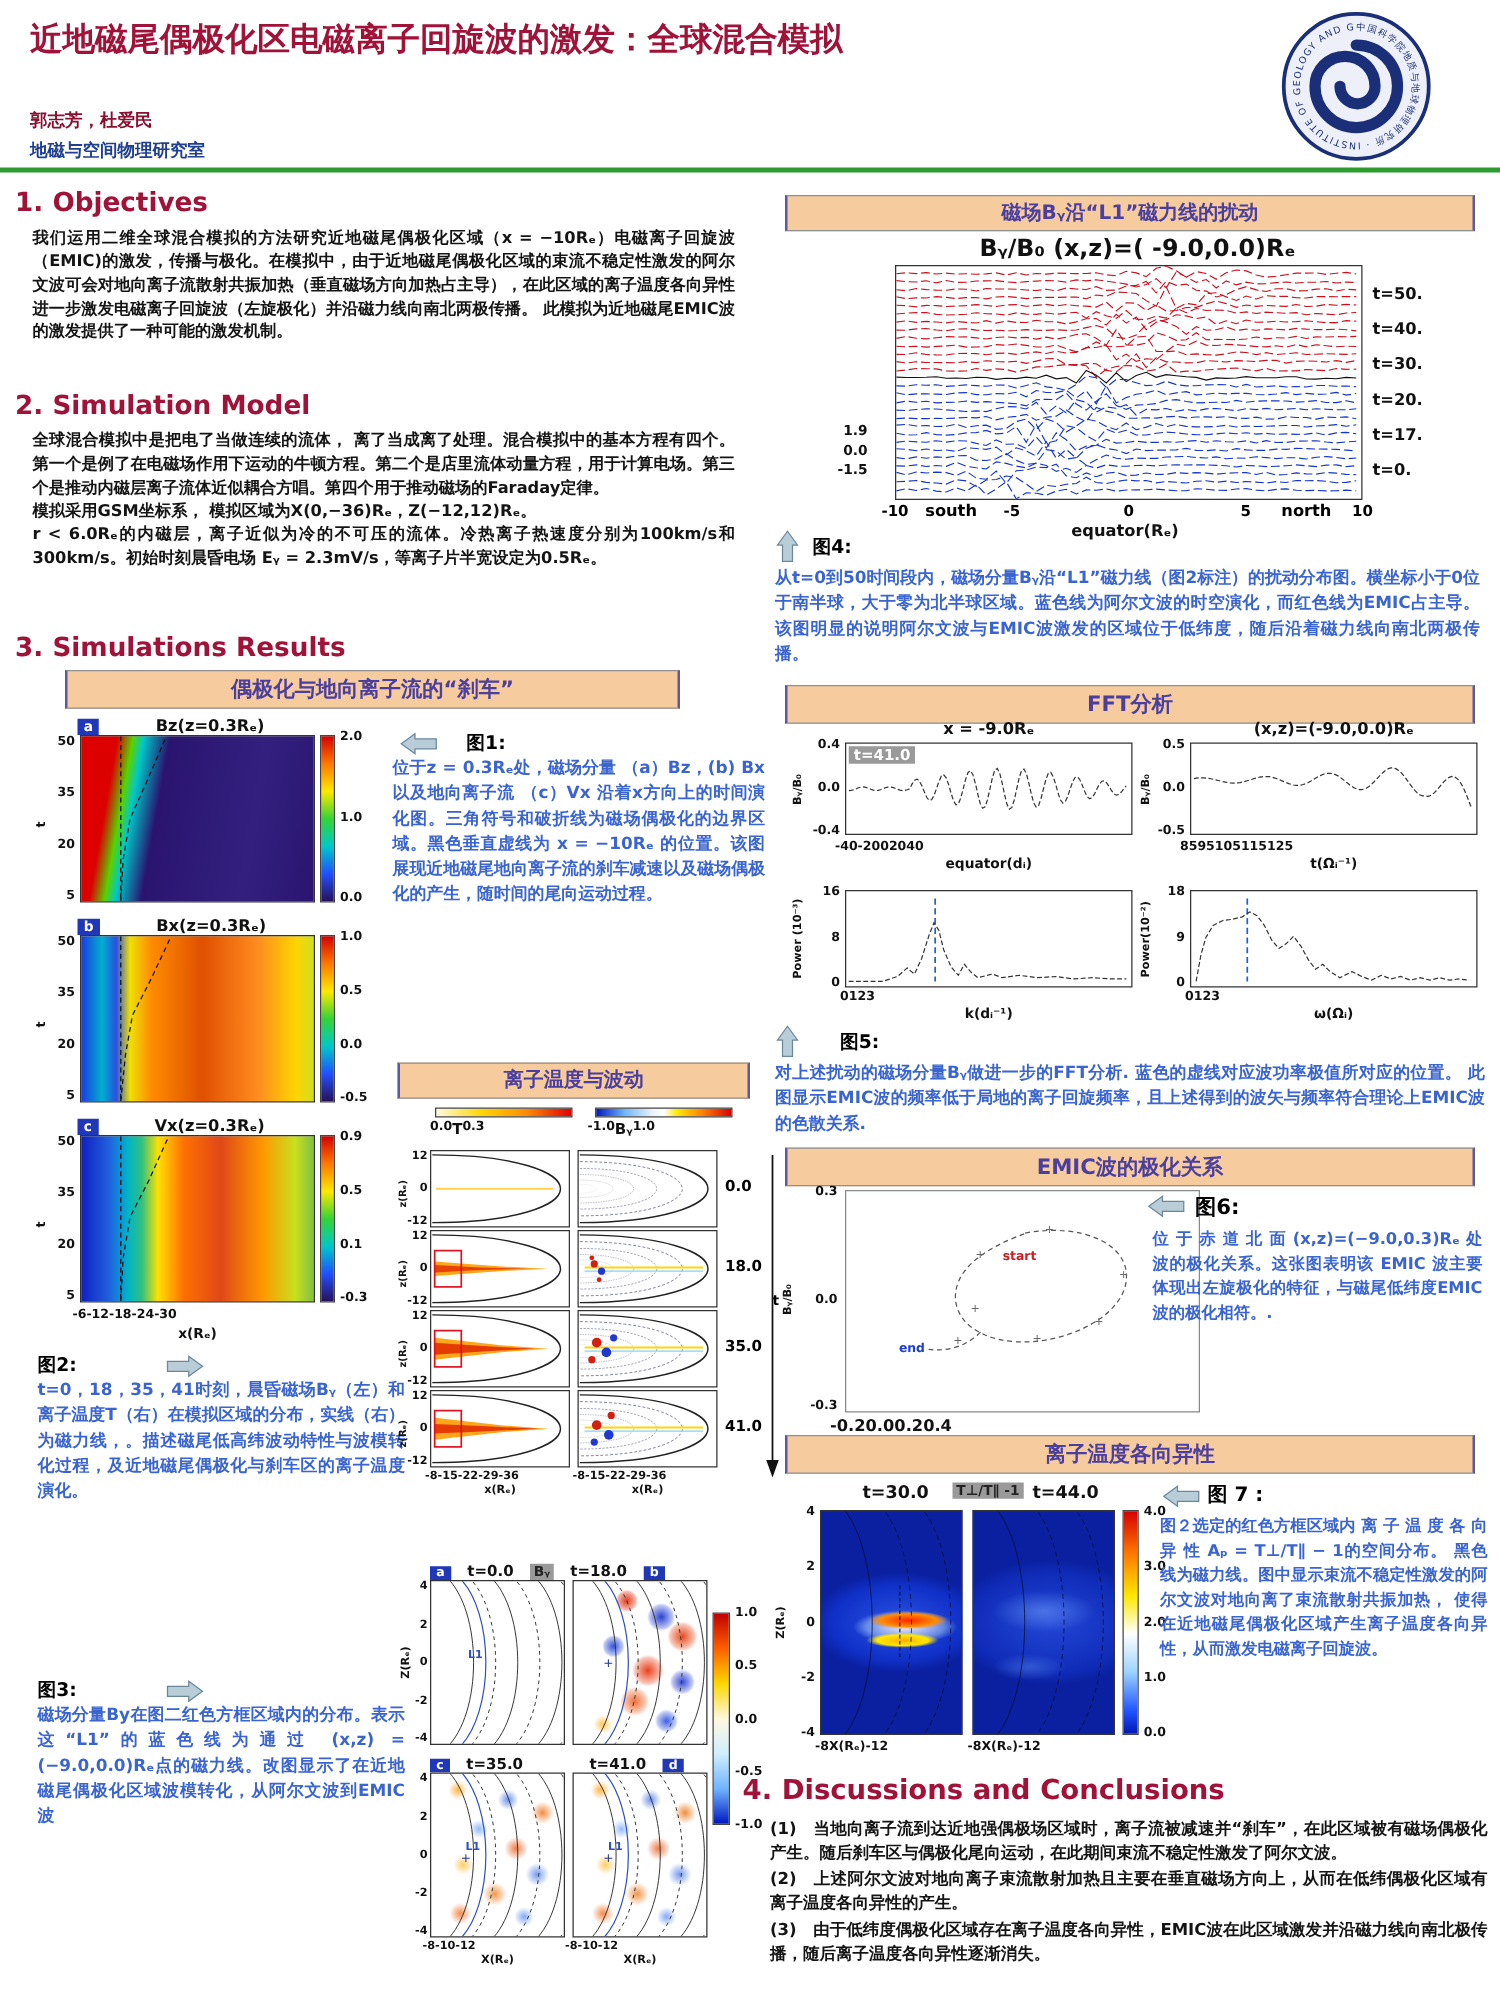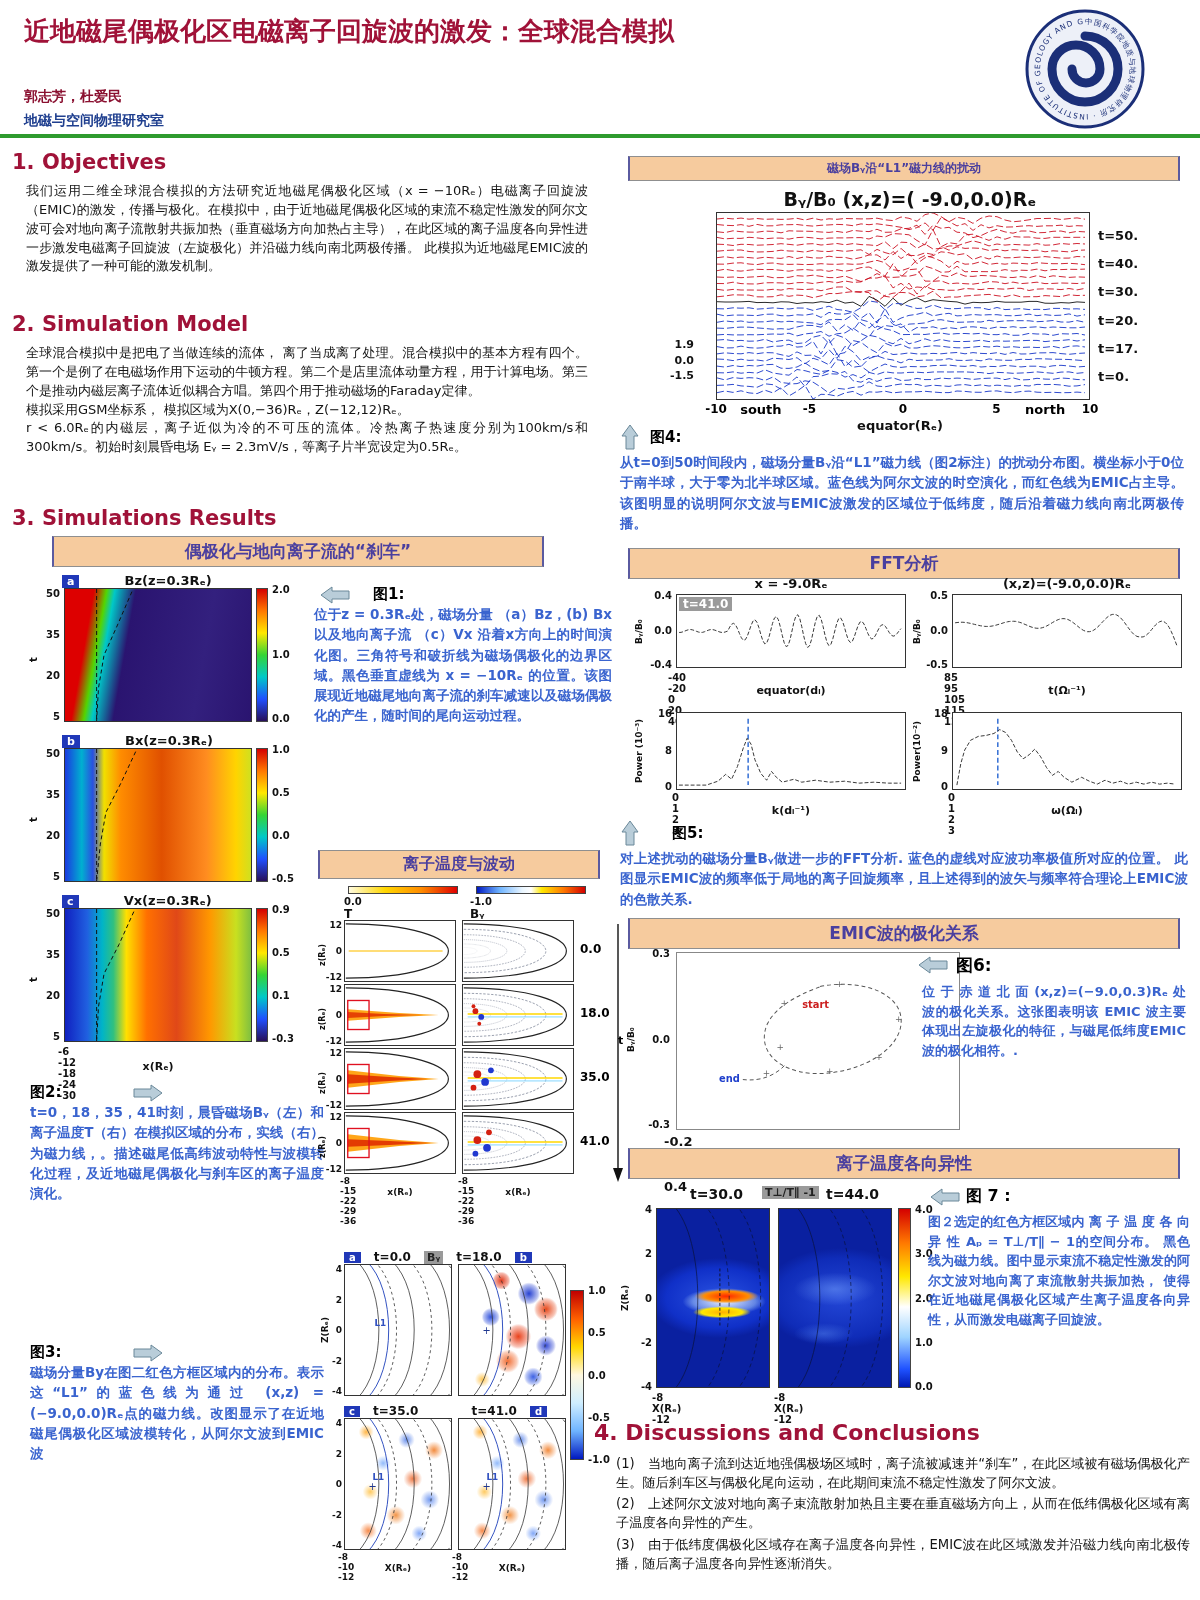--- a/index.html
+++ b/index.html
@@ -1,29 +1,29 @@
 <!DOCTYPE html>
 <html><head>
 <meta charset="utf-8">
 <style>
   html,body{margin:0;padding:0;}
   body{width:1200px;height:1600px;position:relative;background:#fff;
        font-family:"DejaVu Sans","Liberation Sans",sans-serif;overflow:hidden;}
   .poster{position:absolute;inset:0;}
   .abs{position:absolute;}
   .h1{color:#a01238;font-weight:bold;font-size:21px;}
-  .zh{font-weight:normal;color:#141414;font-size:13px;line-height:1.45;text-align:justify;white-space:pre-line;}
+  .zh{font-weight:bold;color:#141414;font-size:13px;line-height:1.45;text-align:justify;white-space:pre-line;}
   .bar{background:#f6cb9e;border:1px solid #8f8f8f;border-left:2px solid #5a5aa0;border-right:2px solid #5a5aa0;
        color:#4a3f9f;font-weight:bold;font-size:17px;text-align:center;padding:3px 0;}
   .caplab{color:#000000;font-weight:bold;font-size:15px;}
   .captx{color:#3a64cf;font-size:13.5px;font-weight:bold;line-height:1.5;text-align:justify;white-space:pre-line;}
   .frame{border:1px solid #333;background:#fff;box-sizing:border-box;}
   .ptag{background:#2038b8;color:#fff;font-size:11px;font-weight:bold;padding:0 5px;display:inline-block;}
   .ptitle{font-weight:bold;font-size:13px;color:#111;}
-  .tks{display:flex;justify-content:center;font-size:10px;font-weight:bold;color:#111;flex-direction:column;}
+  .tks{display:flex;justify-content:flex-start;font-size:10px;font-weight:bold;color:#111;}
   .vtks{display:flex;flex-direction:column;justify-content:space-between;align-items:flex-end;font-size:10px;font-weight:bold;color:#111;}
   .vlab{writing-mode:vertical-rl;transform:rotate(180deg);font-size:10px;font-weight:bold;color:#111;text-align:center;}
   .cb{box-sizing:border-box;border:1px solid #444;}
   .cb-rb{background:linear-gradient(to bottom,#d40000,#ff7800,#ffe800,#35d435,#00c8c8,#2050ff,#28105a);}
   .cb-by{background:linear-gradient(to bottom,#c00000,#ff6000,#ffd700,#fff8e0,#cfeeff,#6fb4ff,#0018c0);}
   .cb-a7{background:linear-gradient(to bottom,#d40000,#ff7800,#ffe800 38%,#ffffff 55%,#9fd4ff 72%,#1f52ff 90%,#0018b0);}
   .ovl{position:absolute;inset:0;width:100%;height:100%;}
   .dash{stroke:#111;stroke-dasharray:4 3;fill:none;vector-effect:non-scaling-stroke;}
   .pol{stroke:#222;stroke-width:1.2;fill:none;}
   .fl{stroke:#45506a;stroke-width:0.7;fill:none;stroke-dasharray:3 2;}
@@ -492,21 +492,21 @@
   <div class="abs vlab" style="left:320px;top:1300px;height:60px;font-size:9px">Z(Rₑ)</div>
   <div class="abs cb cb-by" style="left:570px;top:1290px;width:14px;height:170px"></div>
   <div class="abs vtks" style="left:588px;top:1285px;height:180px;width:30px;align-items:flex-start">
     <span>1.0</span>
       <span>0.5</span>
       <span>0.0</span>
       <span>-0.5</span>
       <span>-1.0</span>
   </div>
 
-  <div class="abs bar" style="left:628px;top:156px;width:548px;font-size:12px">磁场Bᵧ沿“L1”磁力线的扰动</div>
+  <div class="abs bar" style="left:628px;top:156px;width:548px;font-size:16px">磁场Bᵧ沿“L1”磁力线的扰动</div>
   <div class="abs xlab" style="left:700px;top:188px;width:420px;font-size:19px">Bᵧ/B₀  (x,z)=( -9.0,0.0)Rₑ</div>
   <div class="abs frame" style="left:716px;top:212px;width:374px;height:188px">
     <svg id="fig4waves" class="ovl" viewBox="0 0 372 186" preserveAspectRatio="none">
         <polyline points="0,6.0 8,5.2 16,5.9 24,5.1 32,6.2 40,5.5 48,6.3 56,6.0 64,6.4 72,6.1 80,5.3 88,7.0 96,5.2 104,7.0 112,5.8 120,6.3 128,5.5 136,5.7 144,5.9 152,5.8 160,5.2 168,6.8 176,7.6 184,4.0 192,5.3 200,8.3 208,1.6 216,-0.1 224,3.6 232,8.7 240,4.3 248,5.8 256,10.4 264,5.2 272,3.0 280,3.7 288,7.0 296,8.8 304,8.0 312,6.8 320,5.5 328,5.5 336,5.3 344,6.5 352,5.6 360,4.9 368,6.2" fill="none" stroke="#cc1020" stroke-width="0.9" stroke-dasharray="7 3"></polyline>
         <polyline points="0,11.5 8,12.3 16,12.6 24,11.6 32,13.3 40,11.4 48,12.9 56,12.8 64,11.8 72,11.7 80,11.5 88,12.5 96,13.1 104,12.3 112,11.9 120,11.4 128,11.7 136,12.7 144,10.9 152,11.7 160,10.8 168,11.9 176,13.0 184,14.3 192,16.6 200,14.6 208,9.9 216,17.3 224,4.6 232,8.6 240,12.9 248,10.6 256,17.4 264,11.7 272,14.9 280,12.7 288,14.1 296,13.9 304,13.1 312,12.7 320,13.4 328,12.8 336,12.8 344,12.2 352,13.4 360,12.7 368,13.0" fill="none" stroke="#cc1020" stroke-width="0.9" stroke-dasharray="7 3"></polyline>
         <polyline points="0,18.8 8,19.6 16,17.8 24,18.7 32,19.1 40,19.2 48,18.1 56,18.4 64,19.8 72,17.8 80,18.1 88,18.2 96,18.4 104,19.0 112,19.4 120,18.4 128,19.7 136,17.4 144,18.2 152,18.6 160,16.3 168,19.3 176,19.1 184,15.8 192,15.3 200,12.2 208,21.4 216,12.1 224,15.3 232,14.3 240,19.2 248,19.9 256,24.6 264,22.6 272,18.8 280,16.3 288,18.9 296,20.2 304,18.0 312,18.0 320,19.8 328,19.5 336,18.3 344,18.0 352,19.8 360,18.4 368,18.9" fill="none" stroke="#cc1020" stroke-width="0.9" stroke-dasharray="7 3"></polyline>
         <polyline points="0,24.4 8,25.9 16,25.3 24,25.4 32,24.3 40,24.9 48,25.8 56,25.1 64,25.1 72,26.1 80,24.6 88,24.2 96,24.9 104,25.9 112,25.1 120,24.9 128,24.9 136,24.7 144,24.6 152,26.0 160,23.0 168,24.0 176,20.6 184,21.0 192,21.8 200,27.5 208,32.0 216,16.5 224,33.8 232,29.7 240,30.9 248,21.9 256,21.2 264,24.5 272,27.4 280,23.8 288,26.2 296,23.6 304,24.1 312,24.0 320,25.2 328,25.4 336,24.3 344,24.3 352,24.4 360,24.3 368,24.3" fill="none" stroke="#cc1020" stroke-width="0.9" stroke-dasharray="7 3"></polyline>
         <polyline points="0,31.2 8,31.5 16,32.5 24,31.3 32,31.5 40,32.2 48,31.9 56,31.5 64,30.7 72,31.4 80,32.2 88,31.0 96,30.7 104,32.0 112,31.3 120,30.5 128,31.8 136,30.6 144,31.6 152,31.9 160,32.7 168,28.7 176,35.7 184,29.2 192,29.6 200,35.4 208,31.0 216,36.0 224,35.4 232,33.0 240,32.9 248,30.1 256,27.8 264,29.9 272,32.9 280,31.0 288,32.1 296,31.4 304,31.8 312,32.1 320,30.6 328,32.2 336,31.9 344,30.5 352,31.2 360,30.5 368,31.0" fill="none" stroke="#cc1020" stroke-width="0.9" stroke-dasharray="7 3"></polyline>
         <polyline points="0,38.2 8,37.5 16,37.1 24,37.0 32,38.5 40,39.0 48,38.8 56,38.4 64,37.2 72,38.0 80,38.2 88,39.1 96,37.3 104,38.3 112,38.5 120,37.4 128,38.4 136,37.5 144,36.8 152,41.5 160,36.4 168,39.6 176,41.8 184,35.4 192,42.4 200,42.6 208,39.9 216,41.5 224,33.5 232,37.2 240,33.8 248,35.4 256,35.0 264,35.4 272,37.5 280,36.5 288,37.8 296,36.7 304,37.2 312,37.6 320,37.1 328,38.8 336,37.8 344,38.3 352,38.9 360,37.4 368,37.0" fill="none" stroke="#cc1020" stroke-width="0.9" stroke-dasharray="7 3"></polyline>
         <polyline points="0,44.7 8,43.7 16,44.9 24,44.1 32,44.6 40,45.3 48,44.2 56,44.9 64,45.4 72,43.5 80,45.5 88,43.8 96,44.9 104,45.0 112,43.2 120,44.4 128,44.4 136,46.2 144,44.5 152,42.0 160,41.9 168,47.0 176,38.5 184,45.5 192,40.6 200,50.7 208,44.8 216,42.7 224,38.8 232,39.7 240,41.9 248,40.6 256,46.6 264,43.6 272,46.0 280,43.0 288,44.8 296,44.7 304,44.0 312,44.6 320,44.3 328,43.6 336,44.4 344,45.1 352,45.1 360,43.5 368,43.9" fill="none" stroke="#cc1020" stroke-width="0.9" stroke-dasharray="7 3"></polyline>

